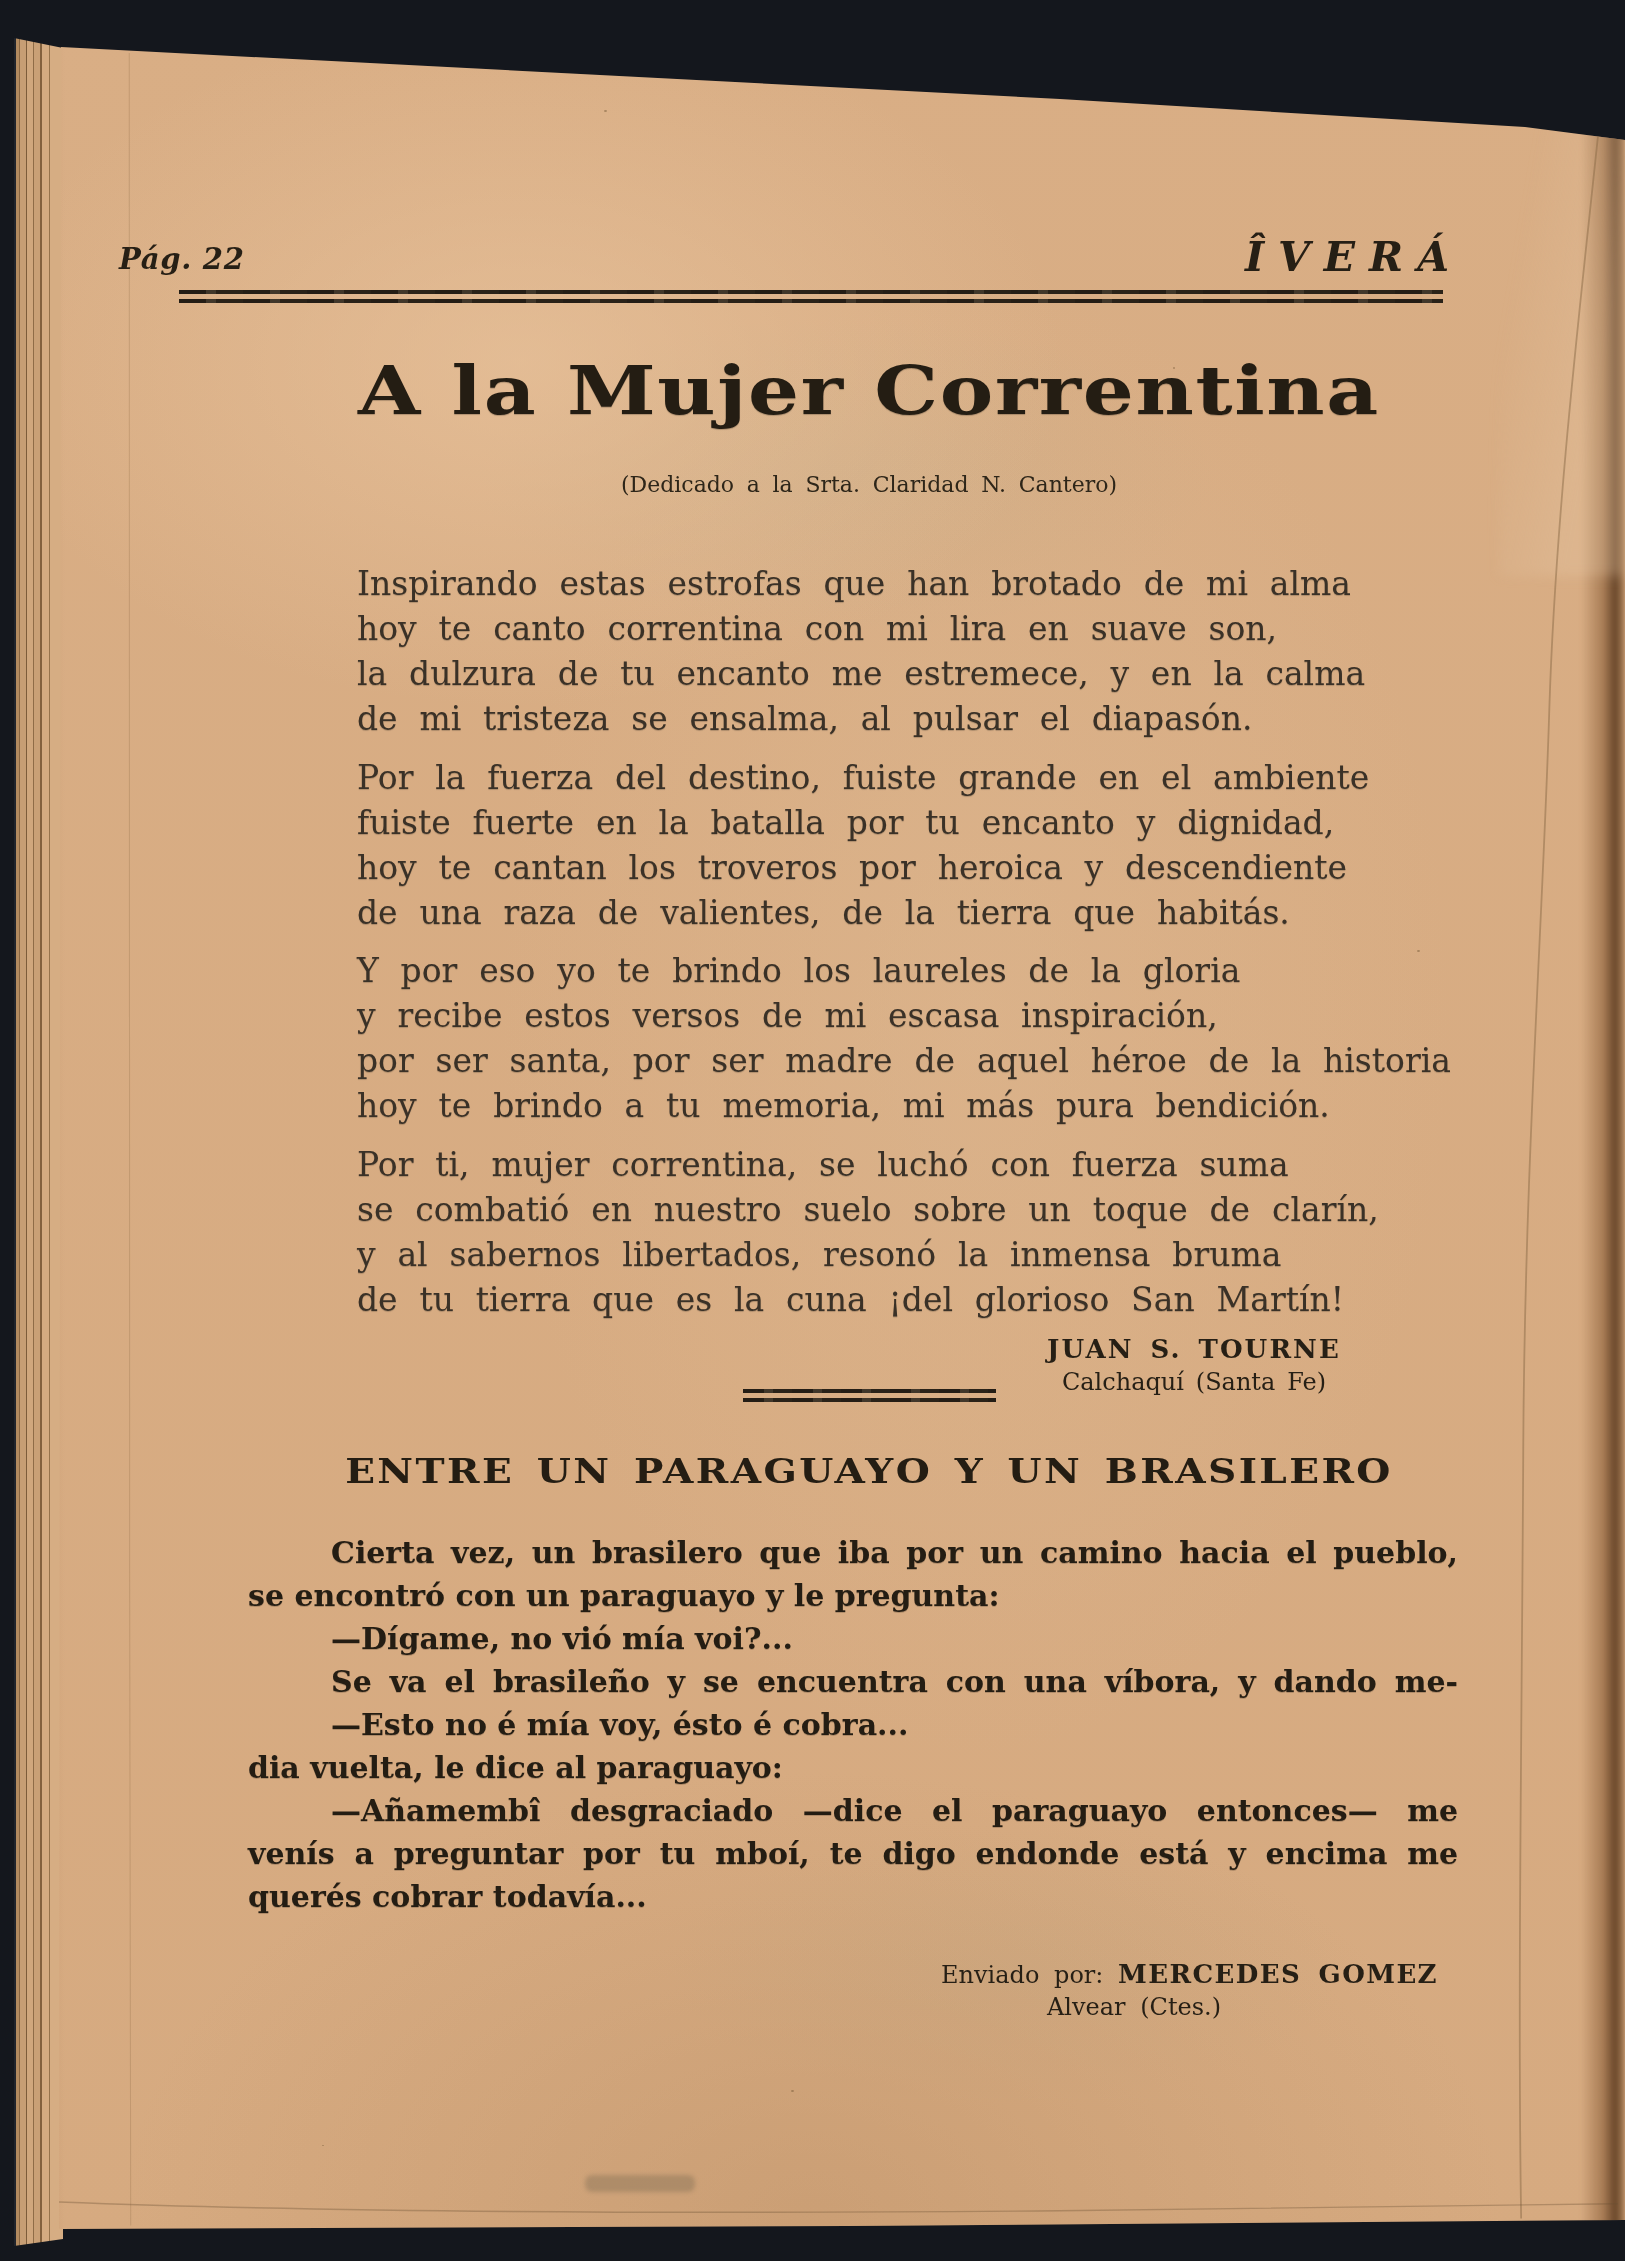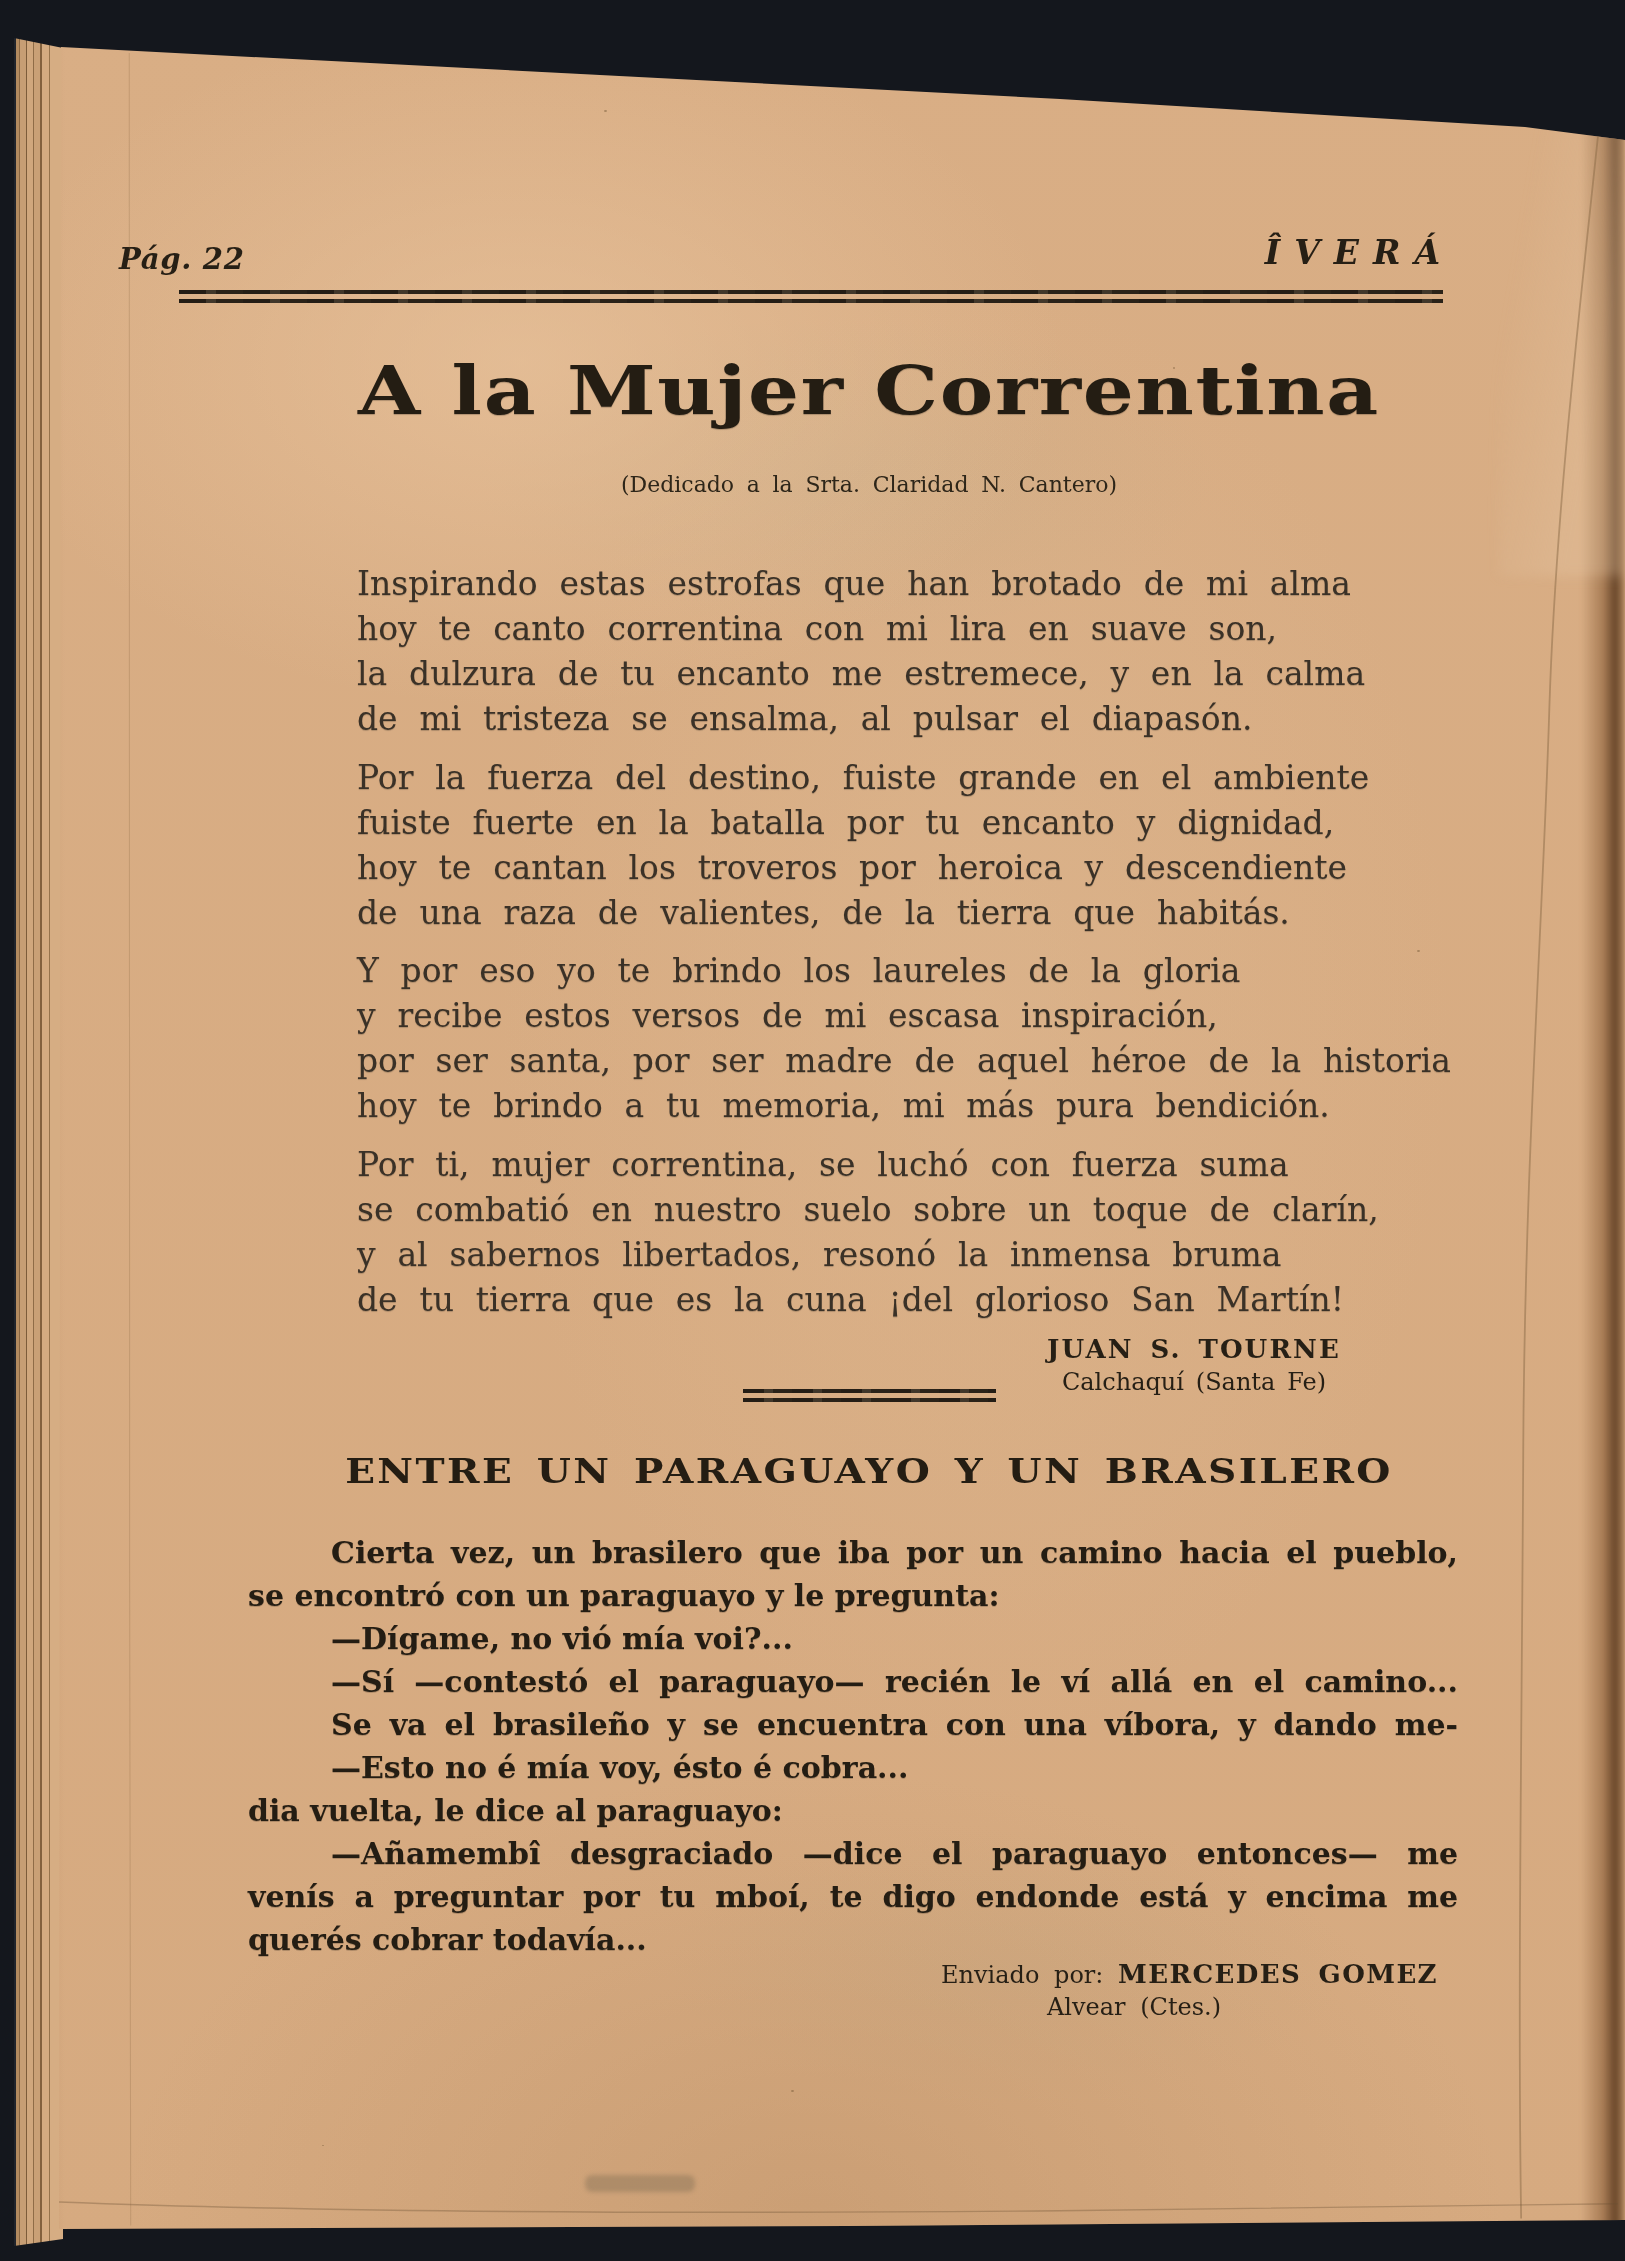--- a/index.html
+++ b/index.html
@@ -39,21 +39,21 @@
   .crease-svg{position:absolute;inset:0;}
 
   .smudge{position:absolute;left:585px;top:2175px;width:110px;height:17px;
     background:rgba(100,88,70,.30);border-radius:7px;filter:blur(2.1px);}
   .speck{position:absolute;border-radius:50%;background:#6f5434;opacity:.45;}
 
   
   .ink{color:#261f15;font-style:italic;}
   .hdr-left{position:absolute;left:119px;top:242px;font-size:29px;font-weight:bold;
     letter-spacing:0.7px;}
-  .hdr-right{position:absolute;right:171px;top:233px;font-size:33px;font-weight:bold;
+  .hdr-right{position:absolute;right:162px;top:233px;font-size:41px;font-weight:bold;
     font-style:italic;letter-spacing:14px;}
   .dbl-rule{position:absolute;left:179px;top:290px;width:1264px;}
   .dbl-rule .bar{height:3.5px;background:
      repeating-linear-gradient(90deg,#241d15 0 27px,#41372a 27px 37px,#2a2218 37px 64px);}
   .dbl-rule .bar+.bar{margin-top:5.7px;height:4.2px;}
 
   .poem-title{position:absolute;left:113px;top:350px;width:1512px;text-align:center;
     font-size:68px;font-weight:bold;letter-spacing:1.4px;transform:scaleX(1.18);
     color:#241d13;text-shadow:0 1.4px 0.7px rgba(40,32,22,.25);}
   .dedication{position:absolute;left:113px;top:472px;width:1512px;text-align:center;
@@ -139,21 +139,20 @@
       <div class="bar"></div>
       <div class="bar"></div>
     </div>
 
     <div class="story-title">ENTRE UN PARAGUAYO Y UN BRASILERO</div>
 
     <div class="story">
       <div class="ln ind just">Cierta vez, un brasilero que iba por un camino hacia el pueblo,</div>
       <div class="ln">se encontró con un paraguayo y le pregunta:</div>
       <div class="ln ind">—Dígame, no vió mía voi?...</div>
-      <div class="ln ind just">—Sí —contestó el paraguayo— recién le ví allá en el camino...</div>
       <div class="ln ind just">Se va el brasileño y se encuentra con una víbora, y dando me-</div>
       <div class="ln ind">—Esto no é mía voy, ésto é cobra...</div>
       <div class="ln">dia vuelta, le dice al paraguayo:</div>
       <div class="ln ind just">—Añamembî desgraciado —dice el paraguayo entonces— me</div>
       <div class="ln just">venís a preguntar por tu mboí, te digo endonde está y encima me</div>
       <div class="ln">querés cobrar todavía...</div>
     </div>
 
     <div class="sender">
       <div class="l1">

